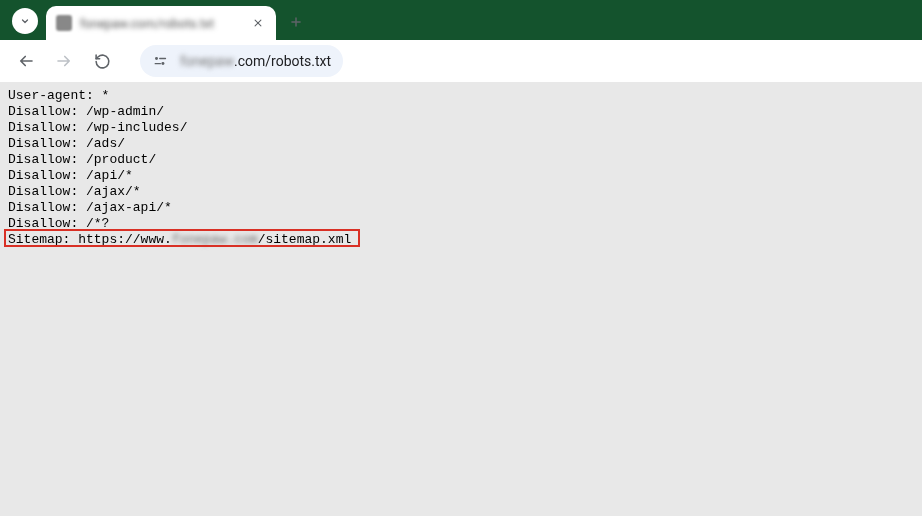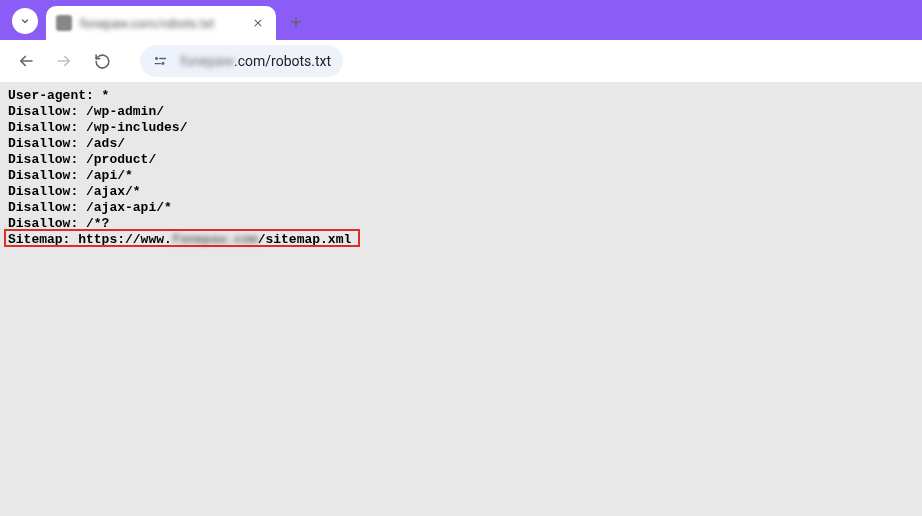--- a/index.html
+++ b/index.html
@@ -4,21 +4,21 @@
   <style>
     * { margin: 0; padding: 0; box-sizing: border-box; }
     body {
       width: 922px;
       height: 516px;
       font-family: -apple-system, BlinkMacSystemFont, "Segoe UI", Roboto, sans-serif;
       background: #e8e8e8;
       overflow: hidden;
     }
     .browser-chrome {
-      background: #8b5cf6;
+      background: #14532d;
       height: 82px;
       display: flex;
       flex-direction: column;
     }
     .tab-strip {
       height: 40px;
       display: flex;
       align-items: flex-end;
       padding-left: 8px;
       gap: 6px;
@@ -135,21 +135,20 @@
     }
     .url-blur {
       filter: blur(2.5px);
       color: #777;
     }
     .content {
       background: #e8e8e8;
       padding: 0;
       height: calc(516px - 82px);
       position: relative;
-      font-weight: bold;
     }
     pre.robots {
       font-family: "Courier New", Courier, monospace;
       font-size: 13px;
       line-height: 16px;
       white-space: pre;
       padding: 6px 8px;
       color: #000;
     }
     .robots span { display: inline; }

